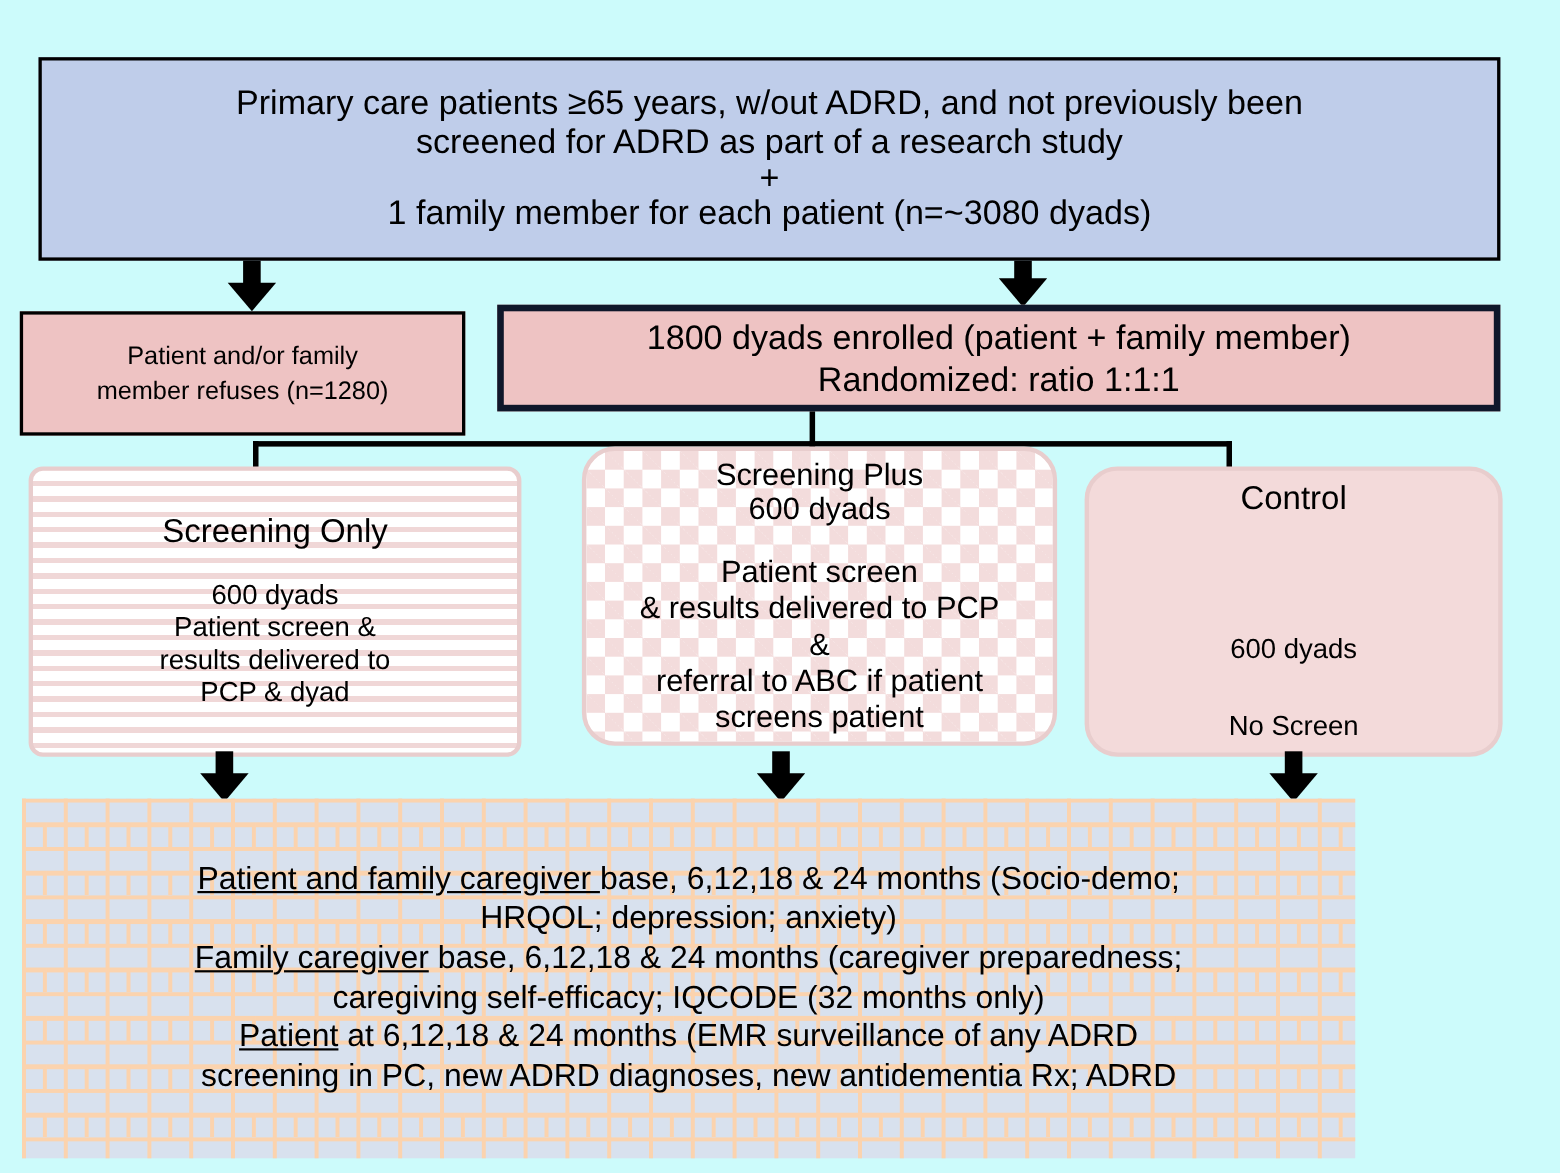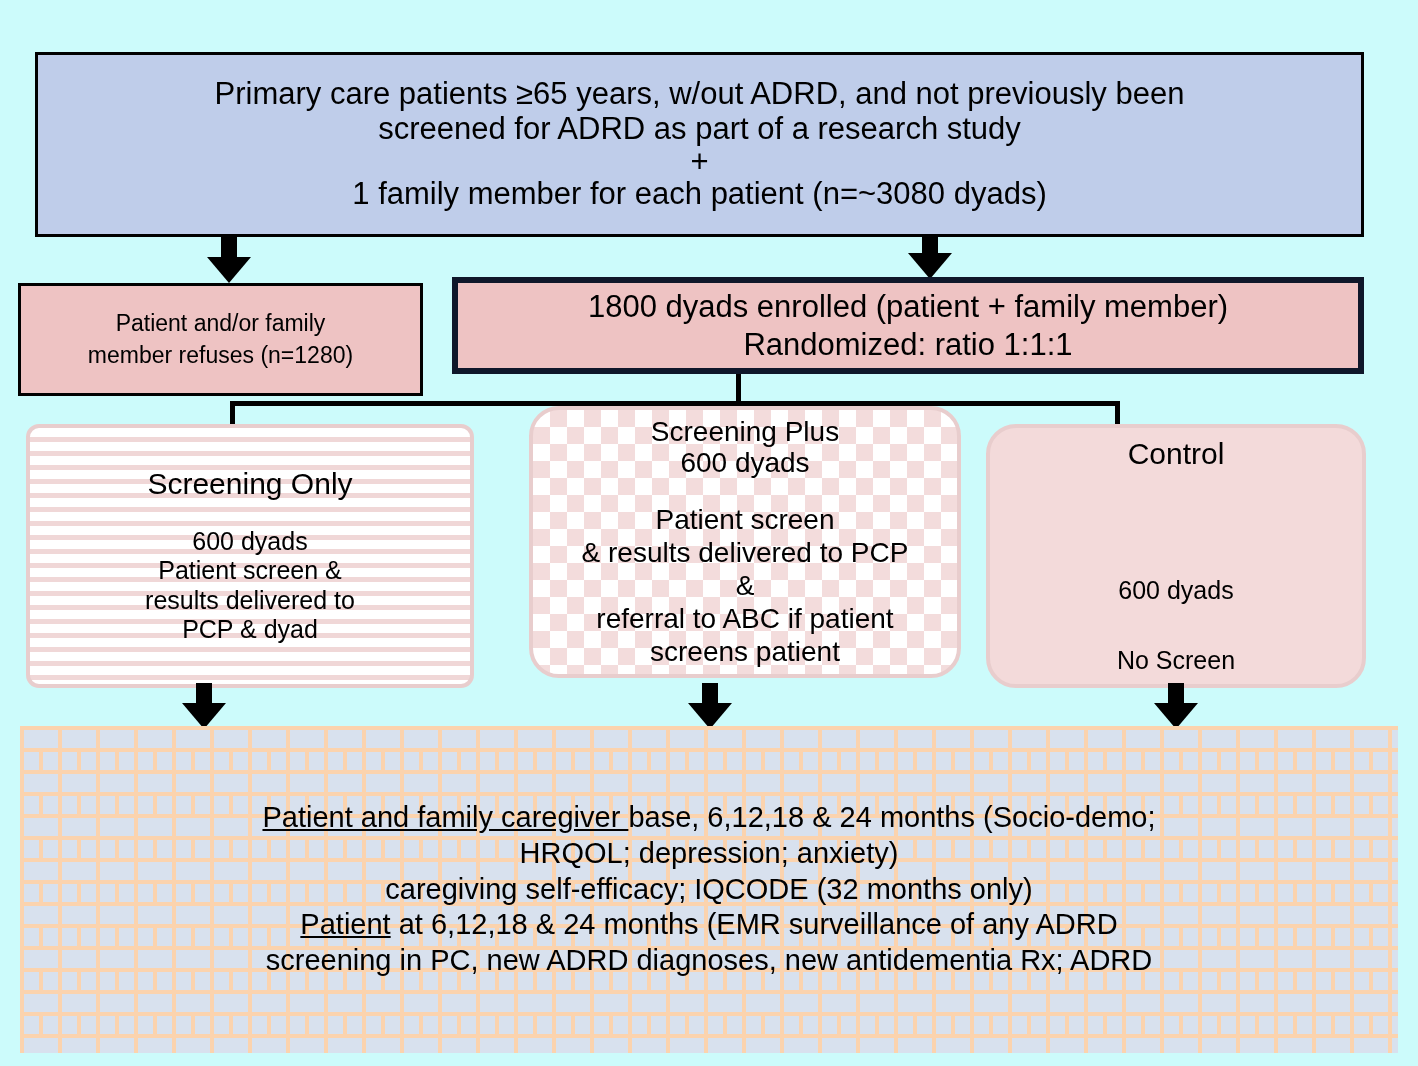--- a/index.html
+++ b/index.html
@@ -117,21 +117,21 @@
     width: 380px;
     height: 264px;
     background: #f3dada;
     gap: 40px;
   }
 
   
   #outcomes-box {
     left: 20px;
     top: 726px;
-    width: 1378px;
+    width: 1212px;
     height: 327px;
     font-size: 29px;
     line-height: 1.24;
     padding: 20px 8px;
     background-color: #d8e1ee;
     background-image:
       
       repeating-linear-gradient(to bottom,
         #fbd3ae 0px, #fbd3ae 4px,
         transparent 4px, transparent 22px),
@@ -269,16 +269,17 @@
 </div>
 
 <div class="block-arrow" style="left:1154px; top:683px; width:44px; height:47px;">
   <div class="shaft" style="left:14px; top:0; width:16px; height:22px;"></div>
   <div class="head" style="left:0; top:20px;"></div>
 </div>
 
 <div class="box" id="outcomes-box">
   <span class="oline"><span class="u">Patient and family caregiver </span><span>base, 6,12,18 &amp; 24 months (Socio-demo;</span></span>
   <span class="oline"><span>HRQOL; depression; anxiety)</span></span>
+  <span class="oline"><span class="u">Family caregiver</span><span> base, 6,12,18 &amp; 24 months (caregiver preparedness;</span></span>
   <span class="oline"><span>caregiving self-efficacy; IQCODE (32 months only)</span></span>
   <span class="oline"><span class="u">Patient</span><span> at 6,12,18 &amp; 24 months (EMR surveillance of any ADRD</span></span>
   <span class="oline"><span>screening in PC, new ADRD diagnoses, new antidementia Rx; ADRD</span></span>
 </div>
 
 </body></html>

